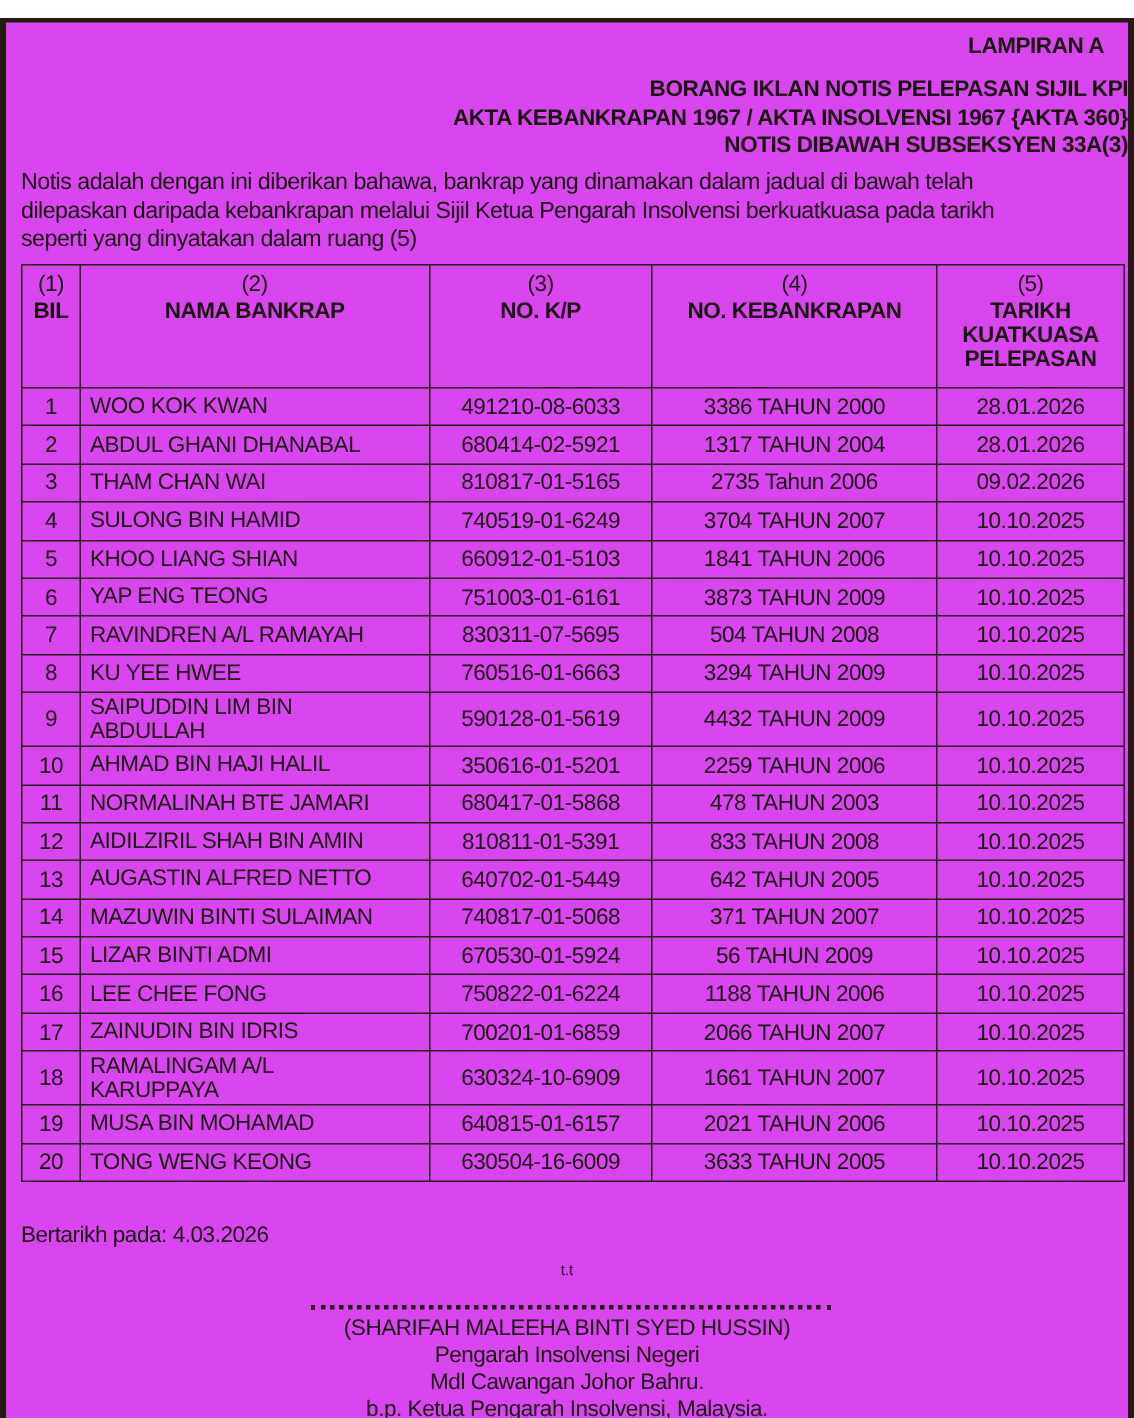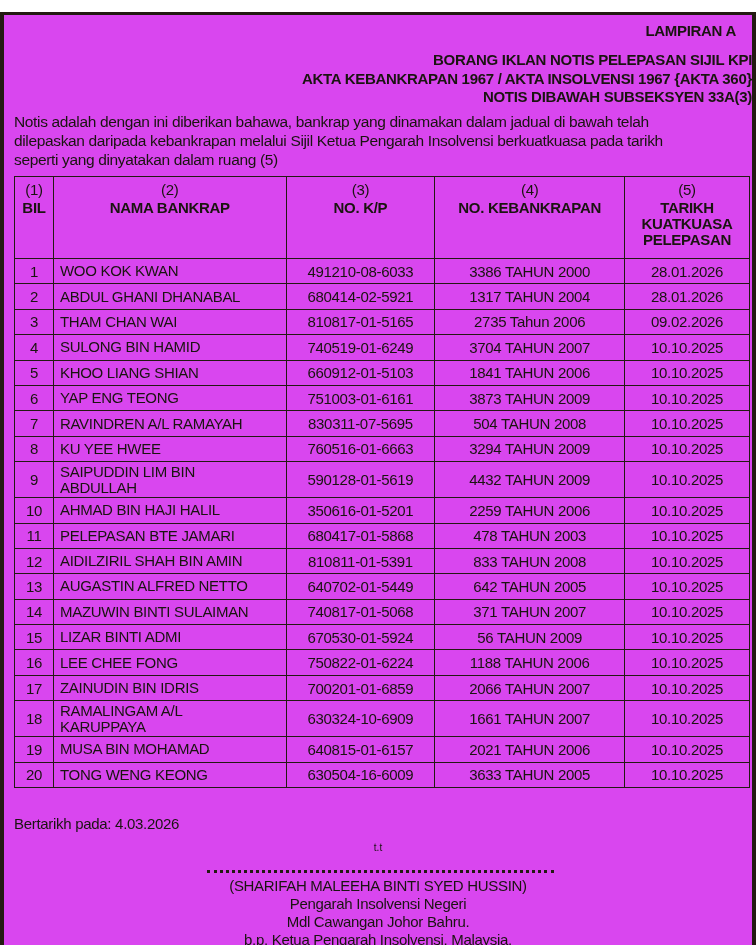--- a/index.html
+++ b/index.html
@@ -232,21 +232,21 @@
           <td class="l">
             <span class="nm">AHMAD BIN HAJI HALIL</span>
           </td>
           <td class="c">350616-01-5201</td>
           <td class="c">2259 TAHUN 2006</td>
           <td class="c">10.10.2025</td>
         </tr>
         <tr class="row">
           <td class="c">11</td>
           <td class="l">
-            <span class="nm">PELEPASAN BTE JAMARI</span>
+            <span class="nm">NORMALINAH BTE JAMARI</span>
           </td>
           <td class="c">680417-01-5868</td>
           <td class="c">478 TAHUN 2003</td>
           <td class="c">10.10.2025</td>
         </tr>
         <tr class="row">
           <td class="c">12</td>
           <td class="l">
             <span class="nm">AIDILZIRIL SHAH BIN AMIN</span>
           </td>

